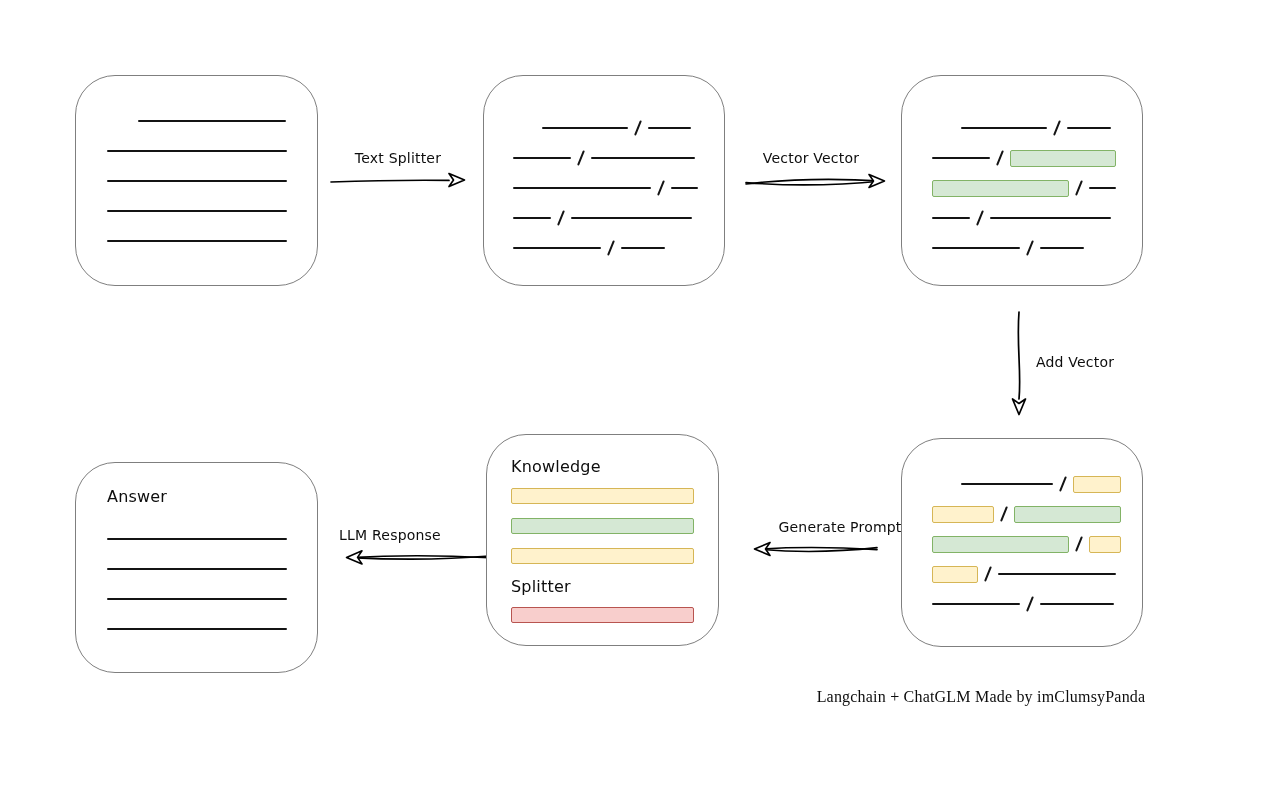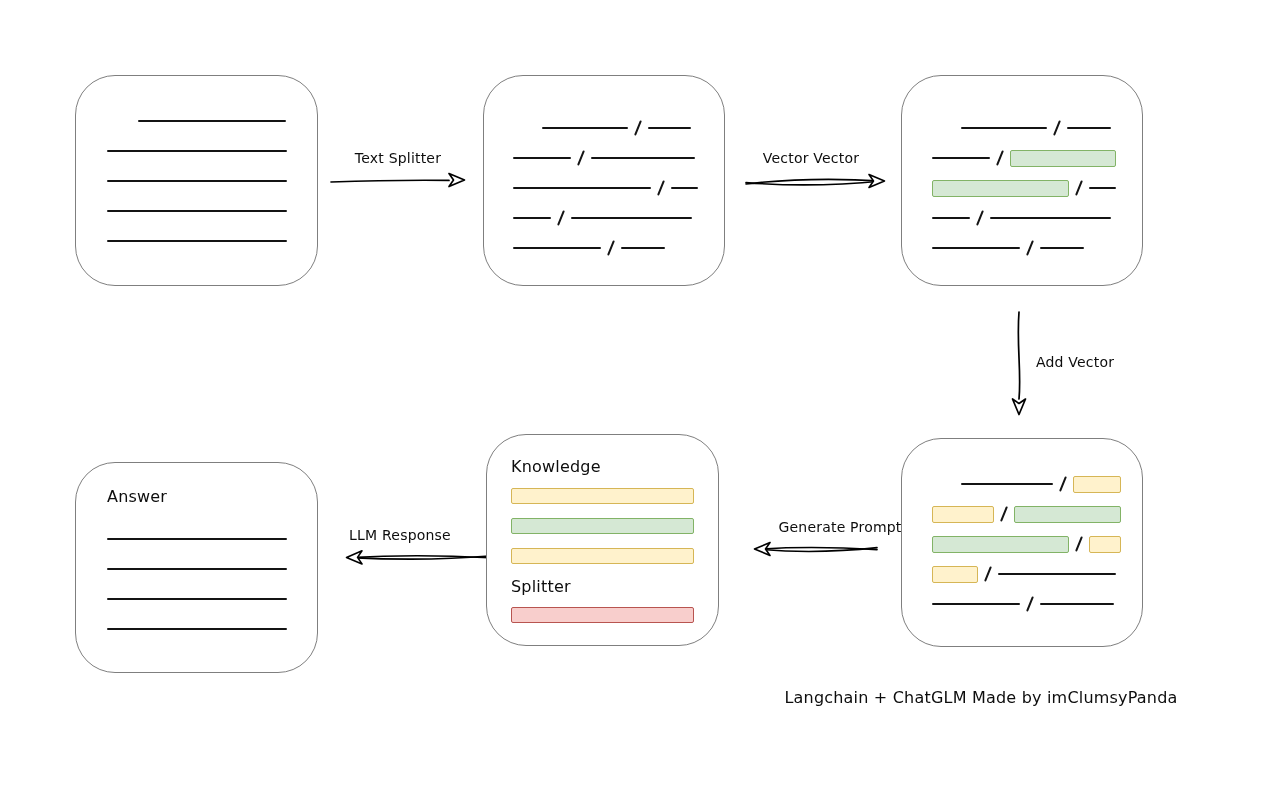--- a/index.html
+++ b/index.html
@@ -193,17 +193,17 @@
         <div class="row">
           <span class="hline" style="width: 180px; margin-left: 0px;"></span>
         </div>
       </div>
   </div>
 
   <div class="arrowlabel" style="left:398px;top:150px;">Text Splitter</div>
   <div class="arrowlabel" style="left:811px;top:150px;">Vector Vector</div>
   <div class="arrowlabel left-anchor" style="left:1036px;top:354px;">Add Vector</div>
   <div class="arrowlabel" style="left:811px;top:519px;margin-left:29px;">Generate Prompt</div>
-  <div class="arrowlabel" style="left:400px;top:527px;">LLM Response</div>
-
-  <div class="caption" style="left:981px;top:688px;">Langchain + ChatGLM Made by imClumsyPanda</div>
+  <div class="arrowlabel" style="left:390px;top:527px;">LLM Response</div>
+
+  <div class="caption" style="left:981px;top:688px;font-family:Liberation Serif, serif;">Langchain + ChatGLM Made by imClumsyPanda</div>
 
 </div>
 
 </body></html>

